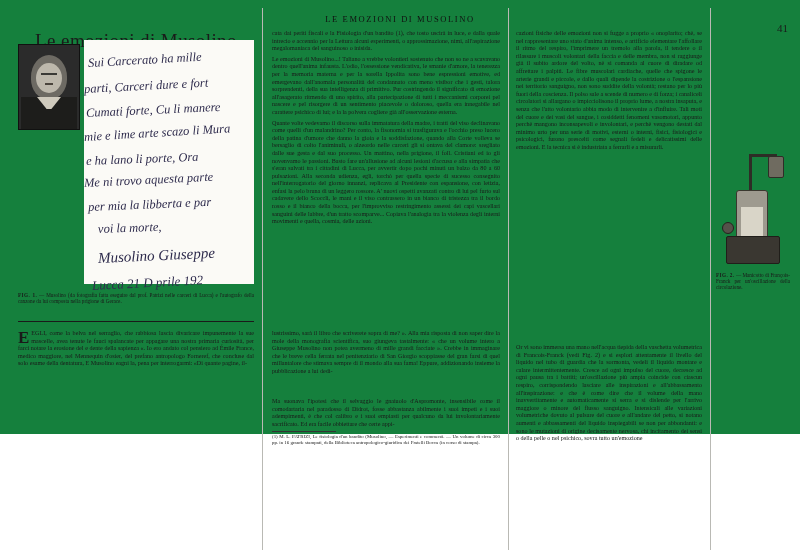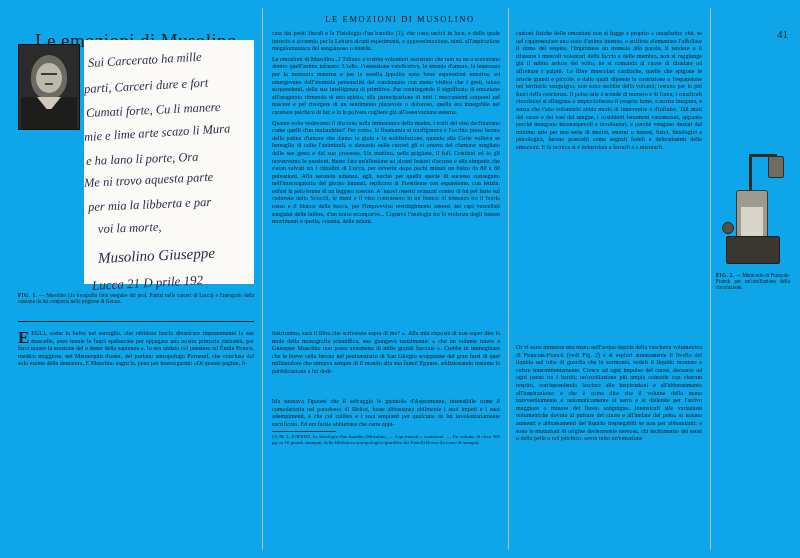--- a/index.html
+++ b/index.html
@@ -1,21 +1,21 @@
 <!DOCTYPE html>
 <html><head>
 <meta charset="utf-8">
 <style>
   html,body{margin:0;padding:0;background:#ffffff;}
   body{width:800px;height:558px;overflow:hidden;font-family:"Liberation Serif",serif;color:#1a1a1a;}
-  .page{position:relative;width:800px;height:558px;background:#0ea5e9;}
+  .page{position:relative;width:800px;height:434px;background:#15803d;}
 
   
   .runhead{position:absolute;top:14px;left:0;width:800px;text-align:center;font-size:8.5px;letter-spacing:1.6px;font-family:"Liberation Serif",serif;color:#111;}
-  .folio{position:absolute;top:28px;right:12px;font-size:11px;font-weight:normal;}
+  .folio{position:absolute;top:22px;right:12px;font-size:11px;font-weight:normal;}
 
   
   .vrule{position:absolute;top:8px;width:1px;height:542px;background:#b9b9b4;}
 
   
   .col{position:absolute;top:26px;}
   .c1{left:18px;width:236px;}
   .c2{left:272px;width:228px;}
   .c3{left:516px;width:186px;}
 

